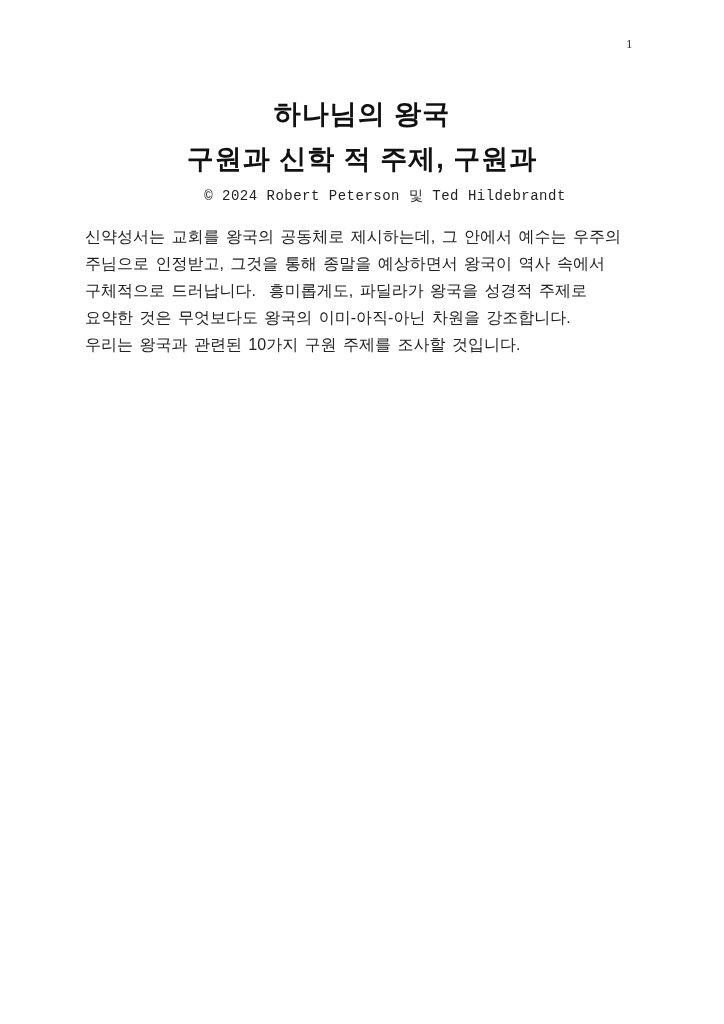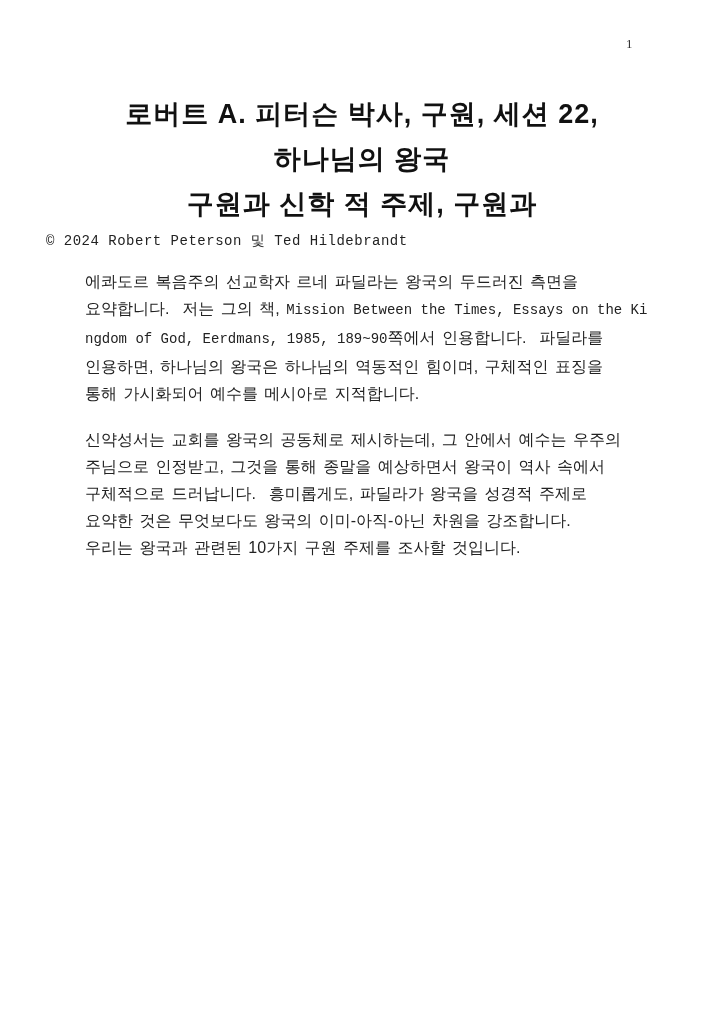--- a/index.html
+++ b/index.html
@@ -29,21 +29,21 @@
     text-align: center;
     font-size: 27px;
     font-weight: 700;
     line-height: 45px;
     letter-spacing: 1px;
     color: #111111;
   }
   .title-line { display: block; }
   .copyright {
     margin-top: 5px;
-    text-align: left;
+    text-align: center;
     font-family: "Liberation Mono", "DejaVu Sans Mono", monospace;
     font-size: 14px;
     color: #222222;
     letter-spacing: 0.5px;
     padding-left: 46px;
   }
   .content {
     margin: 18px 20px 0 85px;
   }
   .para {
@@ -61,32 +61,26 @@
     word-spacing: 0;
   }
 </style>
 </head>
 <body>
 
 <div class="page">
   <div class="page-number">1</div>
 
   <h1 class="title">
-      <span class="title-line">로버트 A. 피터슨 박사, 구원, 세션 22,</span>
       <span class="title-line">하나님의 왕국</span>
       <span class="title-line">구원과 신학 적 주제, 구원과</span>
     </h1>
 
   <div class="copyright">© 2024 Robert Peterson 및 Ted Hildebrandt</div>
 
   <div class="content">
-    <p class="para"><span>에콰도르 복음주의 선교학자 르네 파딜라는 왕국의 두드러진 측면을
-요약합니다.  저는 그의 책, </span><span class="seg-en">Mission Between the Times, Essays on the Ki
-ngdom of God, Eerdmans, 1985, 189~90</span><span>쪽에서 인용합니다.  파딜라를
-인용하면, 하나님의 왕국은 하나님의 역동적인 힘이며, 구체적인 표징을
-통해 가시화되어 예수를 메시아로 지적합니다.</span></p>
     <p class="para">신약성서는 교회를 왕국의 공동체로 제시하는데, 그 안에서 예수는 우주의
 주님으로 인정받고, 그것을 통해 종말을 예상하면서 왕국이 역사 속에서
 구체적으로 드러납니다.  흥미롭게도, 파딜라가 왕국을 성경적 주제로
 요약한 것은 무엇보다도 왕국의 이미-아직-아닌 차원을 강조합니다.
 우리는 왕국과 관련된 10가지 구원 주제를 조사할 것입니다.</p>
   </div>
 </div>
 
 </body></html>

